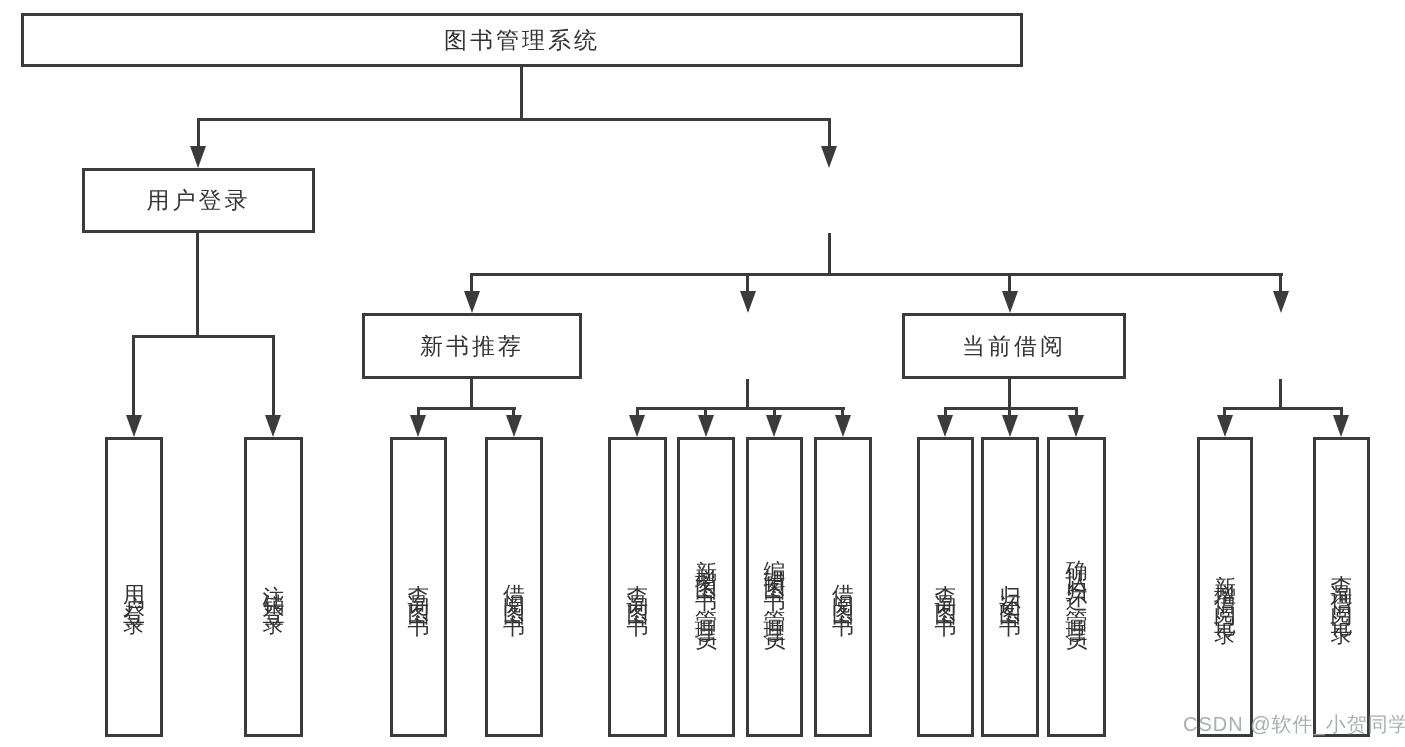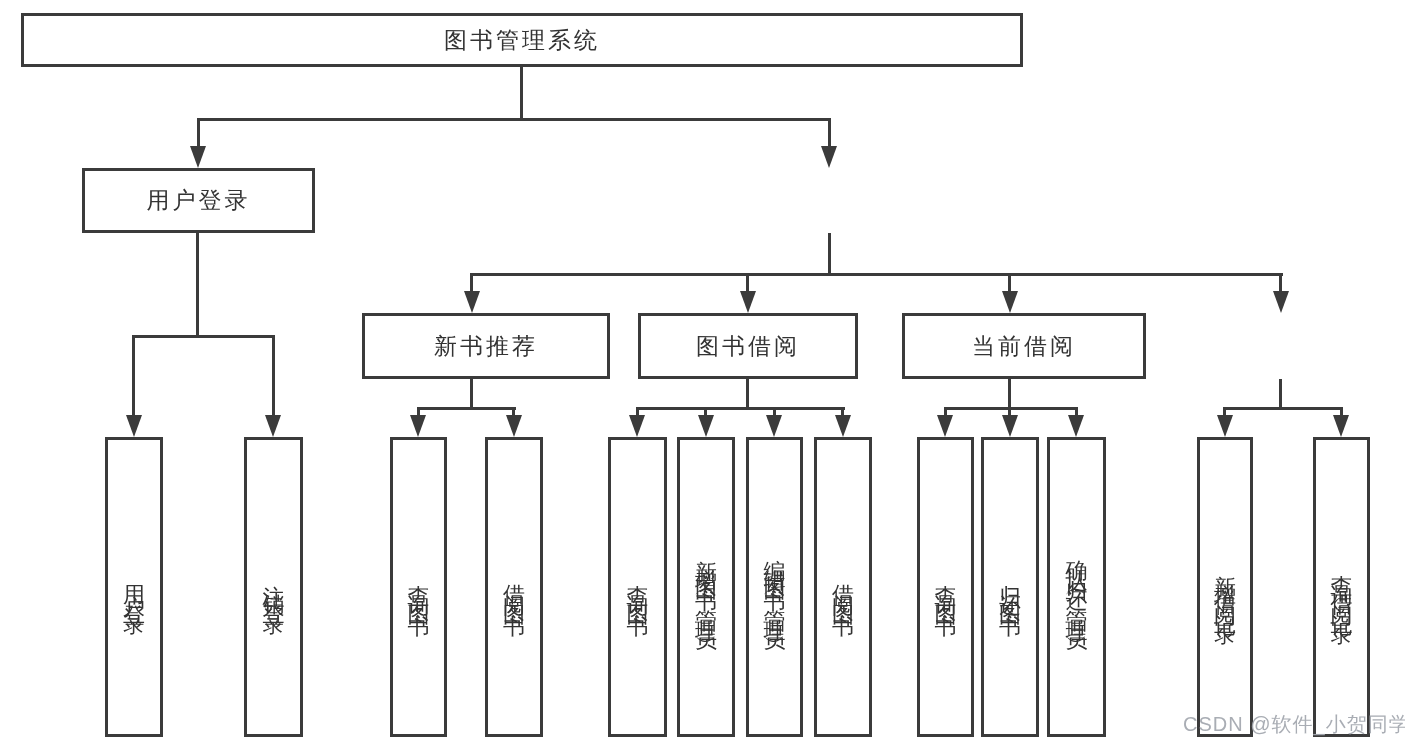--- a/index.html
+++ b/index.html
@@ -90,27 +90,24 @@
     </div>
 
   <div class="box h" style="left:21px;top:13px;width:1002px;height:54px">
     <span class="lbl">图书管理系统</span>
   </div>
 
   <div class="box h" style="left:82px;top:168px;width:233px;height:65px">
     <span class="lbl">用户登录</span>
   </div>
 
-  <div class="box h" style="left:362px;top:313px;width:248px;height:66px">
+  <div class="box h" style="left:362px;top:313px;width:220px;height:66px">
     <span class="lbl">新书推荐</span>
   </div>
-  <div class="box h" style="left:638px;top:313px;width:220px;height:66px">
-    <span class="lbl">图书借阅</span>
-  </div>
-  <div class="box h" style="left:902px;top:313px;width:244px;height:66px">
+  <div class="box h" style="left:902px;top:313px;width:224px;height:66px">
     <span class="lbl">当前借阅</span>
   </div>
 
   <div class="box v" style="left:105px;top:437px;width:58px;height:300px">
     <span class="lbl">用户登录</span>
   </div>
   <div class="box v" style="left:244px;top:437px;width:59px;height:300px">
     <span class="lbl">注销登录</span>
   </div>
 

